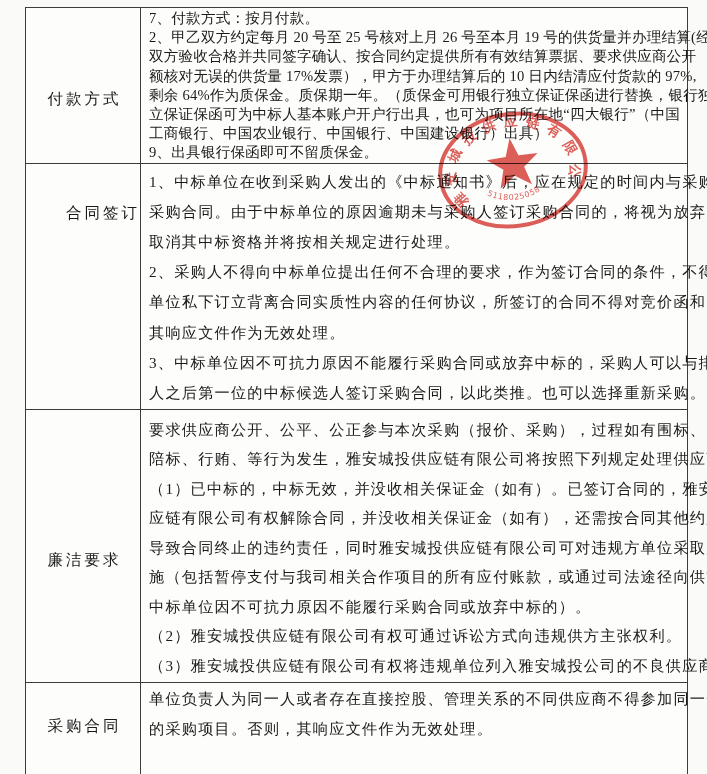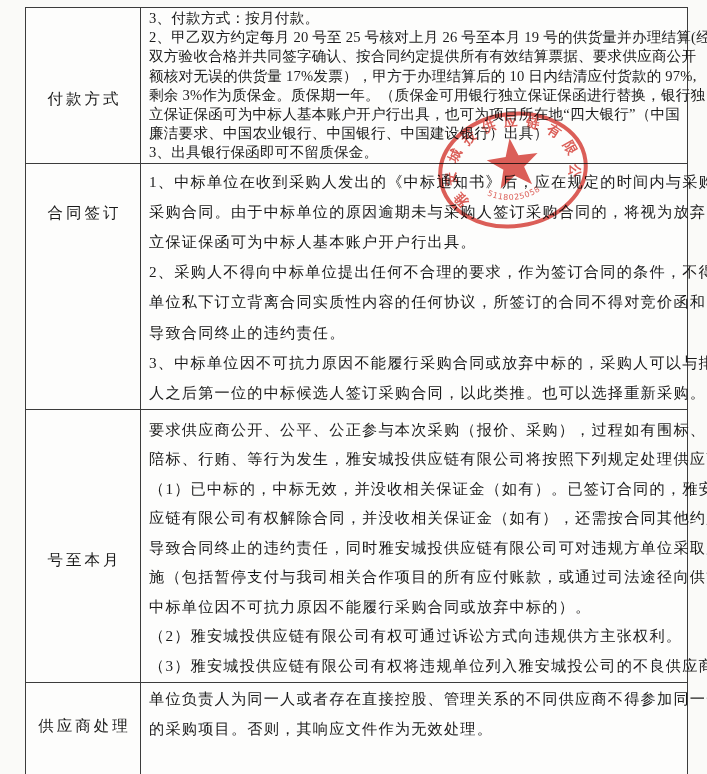--- a/index.html
+++ b/index.html
@@ -19,21 +19,21 @@
     padding:0;
     background:#fdfdfc;
     vertical-align:top;
   }
   td.label-cell{vertical-align:middle;text-align:center;}
   td.label-top{vertical-align:top;}
   .label{
     font-size:15.5px;letter-spacing:3px;text-indent:3px;
     line-height:30px;white-space:nowrap;margin-top:28px;
   }
-  td.label-top .label{padding-top:6px;}
+  td.label-top .label{padding-top:6px;text-align:right;}
   .content{padding:0 13px 0 8px;}
   .line{white-space:nowrap;}
   .r1 td{height:154px;}
   .r2 td{height:30px;}
   .r3 td{height:246px;}
   .r4 td{height:273px;}
   .r5 td{height:60px;}
   .r1 .line{font-size:14.6px;line-height:19.2px;letter-spacing:0.2px;}
   .r1 .content{padding-top:1px;}
   .r2 .line{font-size:15.2px;line-height:22px;}
@@ -58,69 +58,69 @@
       <col style="width:115px">
       <col style="width:547px">
     </colgroup>
   <tbody>
       <tr class="r1">
     <td class="label-cell">
       <div class="label">付款方式</div>
     </td>
     <td>
       <div class="content">
-        <div class="line">3、付款方式：按月付款。</div>
+        <div class="line">7、付款方式：按月付款。</div>
         <div class="line">2、甲乙双方约定每月 20 号至 25 号核对上月 26 号至本月 19 号的供货量并办理结算(经</div>
         <div class="line">双方验收合格并共同签字确认、按合同约定提供所有有效结算票据、要求供应商公开</div>
         <div class="line">额核对无误的供货量 17%发票），甲方于办理结算后的 10 日内结清应付货款的 97%,</div>
-        <div class="line">剩余 3%作为质保金。质保期一年。（质保金可用银行独立保证保函进行替换，银行独</div>
+        <div class="line">剩余 64%作为质保金。质保期一年。（质保金可用银行独立保证保函进行替换，银行独</div>
         <div class="line">立保证保函可为中标人基本账户开户行出具，也可为项目所在地“四大银行”（中国</div>
-        <div class="line">廉洁要求、中国农业银行、中国银行、中国建设银行）出具）</div>
-        <div class="line">3、出具银行保函即可不留质保金。</div>
+        <div class="line">工商银行、中国农业银行、中国银行、中国建设银行）出具）</div>
+        <div class="line">9、出具银行保函即可不留质保金。</div>
       </div>
     </td>
   </tr>
   <tr class="r3">
     <td class="label-cell label-top">
       <div class="label">合同签订</div>
     </td>
     <td>
       <div class="content">
         <div class="line">1、中标单位在收到采购人发出的《中标通知书》后，应在规定的时间内与采购人签订</div>
         <div class="line">采购合同。由于中标单位的原因逾期未与采购人签订采购合同的，将视为放弃中标，</div>
-        <div class="line">立保证保函可为中标人基本账户开户行出具。</div>
+        <div class="line">取消其中标资格并将按相关规定进行处理。</div>
         <div class="line">2、采购人不得向中标单位提出任何不合理的要求，作为签订合同的条件，不得与中标</div>
         <div class="line">单位私下订立背离合同实质性内容的任何协议，所签订的合同不得对竞价函和中标单</div>
-        <div class="line">导致合同终止的违约责任。</div>
+        <div class="line">其响应文件作为无效处理。</div>
         <div class="line">3、中标单位因不可抗力原因不能履行采购合同或放弃中标的，采购人可以与排在中标</div>
         <div class="line">人之后第一位的中标候选人签订采购合同，以此类推。也可以选择重新采购。</div>
       </div>
     </td>
   </tr>
   <tr class="r4">
     <td class="label-cell">
-      <div class="label">号至本月</div>
+      <div class="label">廉洁要求</div>
     </td>
     <td>
       <div class="content">
         <div class="line">要求供应商公开、公平、公正参与本次采购（报价、采购），过程如有围标、串标、</div>
         <div class="line">陪标、行贿、等行为发生，雅安城投供应链有限公司将按照下列规定处理供应商：</div>
         <div class="line">（1）已中标的，中标无效，并没收相关保证金（如有）。已签订合同的，雅安城投供</div>
         <div class="line">应链有限公司有权解除合同，并没收相关保证金（如有），还需按合同其他约定承担</div>
         <div class="line">导致合同终止的违约责任，同时雅安城投供应链有限公司可对违规方单位采取必要措</div>
         <div class="line">施（包括暂停支付与我司相关合作项目的所有应付账款，或通过司法途径向供方追偿</div>
         <div class="line">中标单位因不可抗力原因不能履行采购合同或放弃中标的）。</div>
         <div class="line">（2）雅安城投供应链有限公司有权可通过诉讼方式向违规供方主张权利。</div>
         <div class="line">（3）雅安城投供应链有限公司有权将违规单位列入雅安城投公司的不良供应商名单。</div>
       </div>
     </td>
   </tr>
   <tr class="r5">
     <td class="label-cell">
-      <div class="label">供应商处理</div>
+      <div class="label">采购合同</div>
       <div class="label">中国农业银行</div>
     </td>
     <td>
       <div class="content">
         <div class="line">单位负责人为同一人或者存在直接控股、管理关系的不同供应商不得参加同一合同下</div>
         <div class="line">的采购项目。否则，其响应文件作为无效处理。</div>
       </div>
     </td>
   </tr>
 </tbody>

